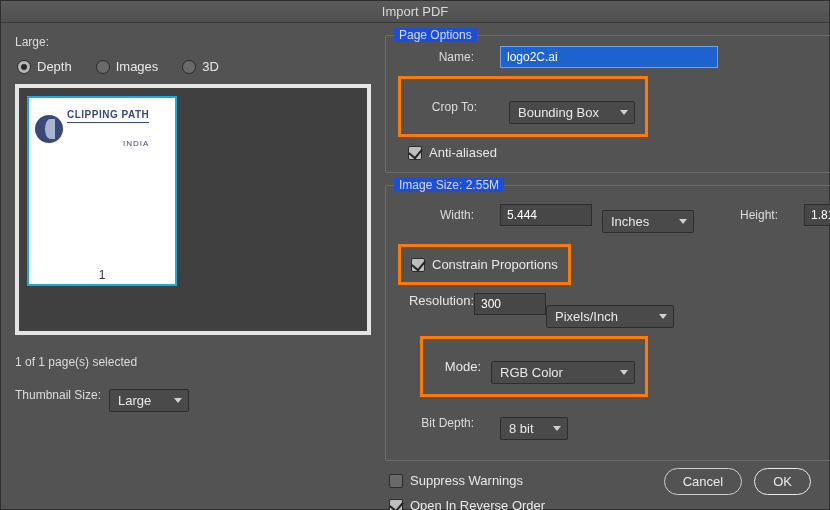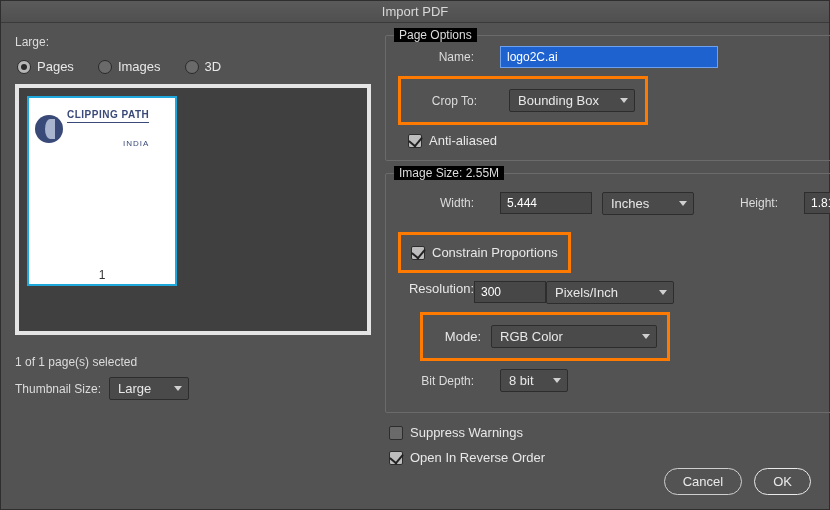--- a/index.html
+++ b/index.html
@@ -21,25 +21,25 @@
   .thumb-logo { position:absolute; left:6px; top:12px; right:6px; display:flex; align-items:center; gap:4px; }
   .logo-circle { width:28px; height:28px; border-radius:50%; background:#3a4a78; position:relative; flex:none; }
   .logo-circle::after { content:""; position:absolute; left:10px; top:4px; width:10px; height:20px; border-radius:50% 0 0 50%; background:#a9b4cf; }
   .logo-text { line-height:1; }
   .logo-text .l1 { font-size:10px; letter-spacing:0.5px; color:#3a4a78; font-weight:600; }
   .logo-text .l1 b { color:#3a4a78; font-weight:800; }
   .logo-text .l2 { font-size:8px; color:#3a4a78; letter-spacing:1px; text-align:right; border-top:1px solid #3a4a78; margin-top:2px; padding-top:17px; }
   .status { margin-top:20px; font-size:12px; color:#dcdcdc; }
   .row { display:flex; align-items:center; gap:8px; margin-top:8px; }
   .lbl { font-size:12px; color:#dcdcdc; }
-  .select { display:inline-flex; align-items:center; justify-content:space-between; background:#4a4a4a; border:1px solid #2d2d2d; border-radius:2px; padding:3px 6px 3px 8px; color:#e8e8e8; min-height:22px; cursor:pointer; }
+  .select { display:inline-flex; align-items:center; justify-content:space-between; background:#4a4a4a; border:1px solid #2d2d2d; border-radius:2px; padding:3px 6px 3px 8px; color:#e8e8e8; min-height:22px; cursor:pointer;margin-top:12px; }
   .select .chev { margin-left:8px; }
   .chev { width:0; height:0; border-left:4px solid transparent; border-right:4px solid transparent; border-top:5px solid #d0d0d0; display:inline-block; }
   .fieldset { border:1px solid #6b6b6b; border-radius:2px; padding:10px 12px 12px 12px; margin-bottom:12px; position:relative; }
-  .fieldset-title { position:absolute; top:-8px; left:8px; background:#000000; padding:0 5px; font-size:12px; color:#dcdcdc; }
+  .fieldset-title { position:absolute; top:-8px; left:8px; background:#1d4ed8; padding:0 5px; font-size:12px; color:#dcdcdc; }
   .formrow { display:flex; align-items:center; margin-bottom:8px; }
   .formrow .flabel { width:76px; text-align:right; margin-right:26px; font-size:12px; color:#dcdcdc; }
   .input { background:#474747; border:1px solid #2d2d2d; color:#fff; padding:3px 6px; height:22px; font-size:12px; }
   .input.sel { background:#1e62d0; border:1px solid #6ea0f0; }
   .input-name { width:218px; }
   .hl-orange { border:3px solid #ff7a00; padding:10px; display:inline-flex; align-items:center; }
   .checkbox { display:flex; align-items:center; gap:7px; cursor:pointer; }
   .cb { width:14px; height:14px; background:#bdbdbd; border:1px solid #2d2d2d; border-radius:2px; position:relative; }
   .cb.on::after { content:""; position:absolute; left:2px; top:-1px; width:7px; height:10px; border-right:2px solid #222; border-bottom:2px solid #222; transform:rotate(40deg); }
   .cb.off { background:#6a6a6a; }
@@ -59,21 +59,21 @@
 
 <div class="window">
   <div class="titlebar">Import PDF</div>
   <div class="body">
 
     <div class="left">
       <div class="section-label">Large:</div>
       <div class="radiorow">
         <div class="radio">
           <span class="radio-dot on"></span>
-          <span>Pages</span>
+          <span>Depth</span>
         </div>
         <div class="radio">
           <span class="radio-dot"></span>
           <span>Images</span>
         </div>
         <div class="radio">
           <span class="radio-dot"></span>
           <span>3D</span>
         </div>
       </div>
@@ -170,21 +170,21 @@
           <input class="input" style="width: 72px;" value="300">
           <div class="select" style="width:128px">
             <span>Pixels/Inch</span>
             <span class="chev"></span>
           </div>
         </div>
 
         <div style="margin:6px 0 8px 22px">
           <span class="hl-orange">
             <div class="flabel" style="width:48px;text-align:right">Mode:</div>
-            <div class="select" style="width:166px;margin-left:10px">
+            <div class="select" style="width:144px;margin-left:10px">
               <span>RGB Color</span>
               <span class="chev"></span>
             </div>
           </span>
         </div>
 
         <div class="formrow" style="margin-left:0">
           <div class="flabel">Bit Depth:</div>
           <div class="select" style="width:68px">
             <span>8 bit</span>

